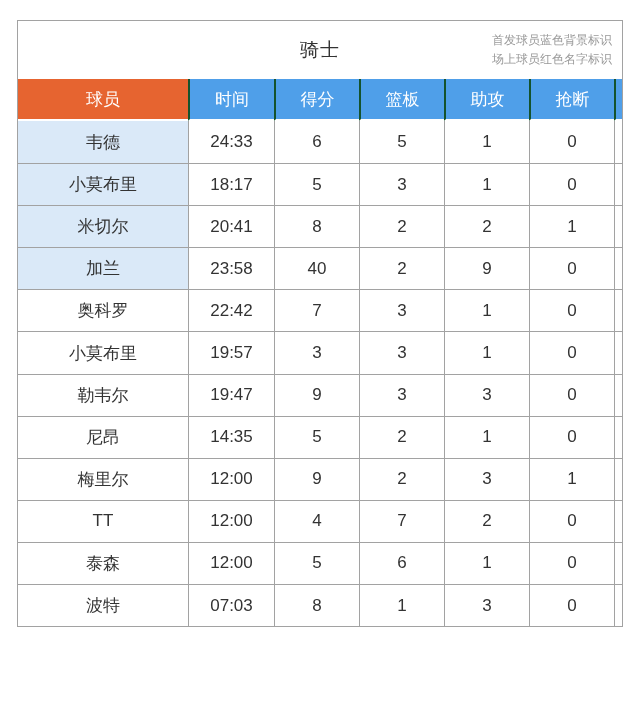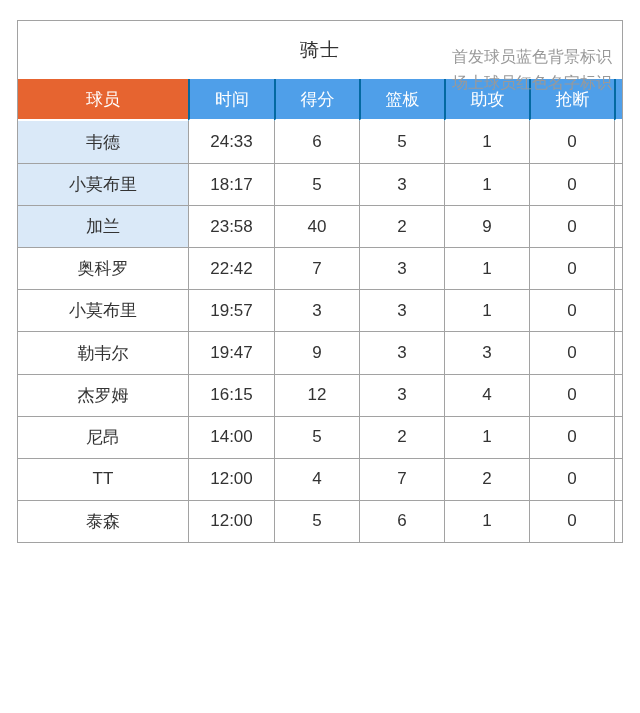--- a/index.html
+++ b/index.html
@@ -45,24 +45,23 @@
     font-size: 19px;
     color: #333333;
     letter-spacing: 1px;
   }
   .legend {
     position: absolute;
     right: 10px;
     top: 50%;
     transform: translateY(-50%);
     text-align: center;
-    font-size: 16px;
+    font-size: 12px;
     line-height: 1.6;
     color: var(--legend-text);
-    margin-top: 20px;
   }
   
   table.stats {
     width: 100%;
     border-collapse: separate;
     border-spacing: 0;
     table-layout: fixed;
   }
   table.stats th, table.stats td {
     box-sizing: border-box;
@@ -71,21 +70,21 @@
     vertical-align: middle;
     overflow: hidden;
     white-space: nowrap;
   }
   thead th {
     height: 42px;
     font-size: 17px;
     font-weight: 500;
     color: #ffffff;
     background: var(--header-stat-bg);
-    border-left: 2px solid #0369a1;
+    border-left: 2px solid #14532d;
     border-bottom: 2px solid #ffffff;
   }
   thead th.player-col {
     background: var(--header-player-bg);
     border-left: none;
     margin-left: 20px;
   }
   tbody td {
     height: 42.1px;
     font-size: 17px;
@@ -156,20 +155,29 @@
         <tr class="starter">
       <td class="name-cell">小莫布里</td>
       <td>18:17</td>
       <td>5</td>
       <td>3</td>
       <td>1</td>
       <td>0</td>
       <td class="sliver-cell"></td>
     </tr>
         <tr class="starter">
+      <td class="name-cell">米切尔</td>
+      <td>20:41</td>
+      <td>8</td>
+      <td>2</td>
+      <td>2</td>
+      <td>1</td>
+      <td class="sliver-cell"></td>
+    </tr>
+        <tr class="starter">
       <td class="name-cell">加兰</td>
       <td>23:58</td>
       <td>40</td>
       <td>2</td>
       <td>9</td>
       <td>0</td>
       <td class="sliver-cell"></td>
     </tr>
         <tr>
       <td class="name-cell">奥科罗</td>
@@ -192,51 +200,60 @@
         <tr>
       <td class="name-cell">勒韦尔</td>
       <td>19:47</td>
       <td>9</td>
       <td>3</td>
       <td>3</td>
       <td>0</td>
       <td class="sliver-cell"></td>
     </tr>
         <tr>
-      <td class="name-cell">杰罗姆</td>
-      <td>16:15</td>
-      <td>12</td>
-      <td>3</td>
-      <td>4</td>
-      <td>0</td>
-      <td class="sliver-cell"></td>
-    </tr>
-        <tr>
       <td class="name-cell">尼昂</td>
-      <td>14:00</td>
-      <td>5</td>
-      <td>2</td>
-      <td>1</td>
-      <td>0</td>
+      <td>14:35</td>
+      <td>5</td>
+      <td>2</td>
+      <td>1</td>
+      <td>0</td>
+      <td class="sliver-cell"></td>
+    </tr>
+        <tr>
+      <td class="name-cell">梅里尔</td>
+      <td>12:00</td>
+      <td>9</td>
+      <td>2</td>
+      <td>3</td>
+      <td>1</td>
       <td class="sliver-cell"></td>
     </tr>
         <tr>
       <td class="name-cell">TT</td>
       <td>12:00</td>
       <td>4</td>
       <td>7</td>
       <td>2</td>
       <td>0</td>
       <td class="sliver-cell"></td>
     </tr>
         <tr>
       <td class="name-cell">泰森</td>
       <td>12:00</td>
       <td>5</td>
       <td>6</td>
       <td>1</td>
       <td>0</td>
       <td class="sliver-cell"></td>
     </tr>
+        <tr>
+      <td class="name-cell">波特</td>
+      <td>07:03</td>
+      <td>8</td>
+      <td>1</td>
+      <td>3</td>
+      <td>0</td>
+      <td class="sliver-cell"></td>
+    </tr>
       </tbody>
   </table>
 
 </div>
 
 </body></html>

